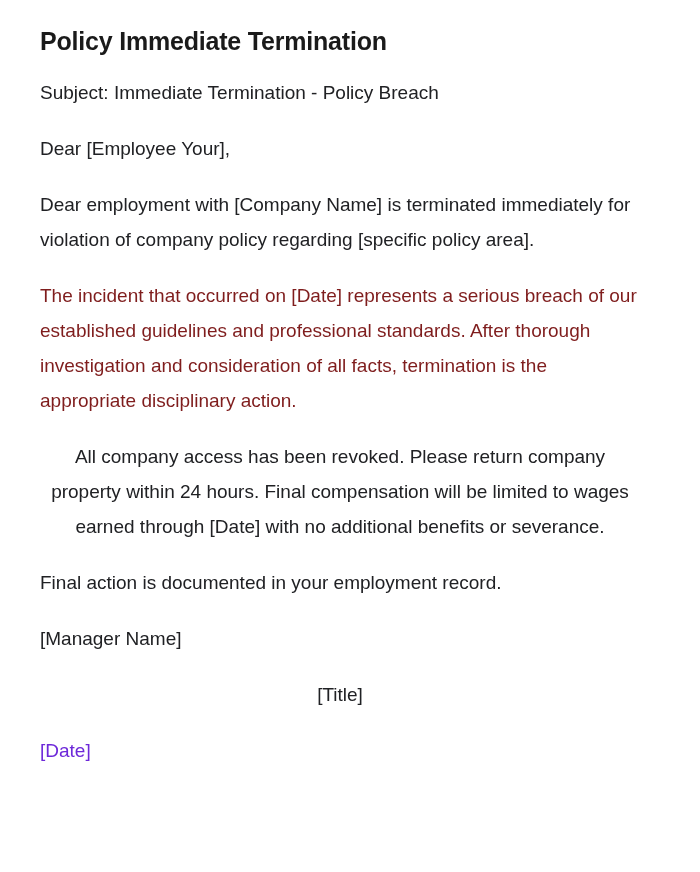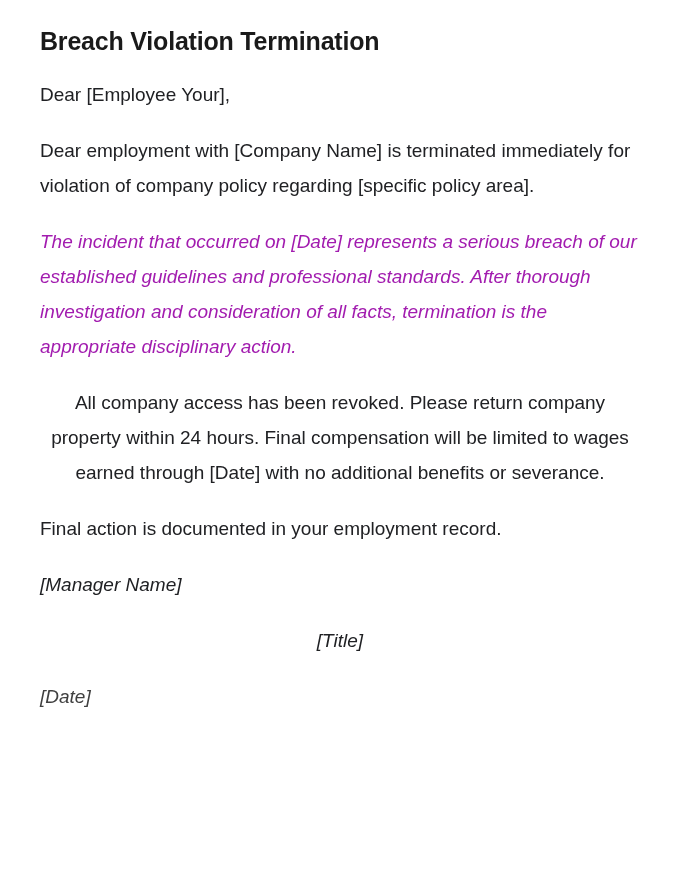--- a/index.html
+++ b/index.html
@@ -51,42 +51,42 @@
   .doc-para.tight-first {
     padding-top: 19px;
   }
   .sig-line {
     font-size: 19px;
     font-weight: normal;
     color: #202124;
     line-height: 35px;
     margin: 0;
     padding-top: 21px;
-    font-style: italic;
   }
 </style>
 </head>
 <body style="background: rgb(255, 255, 255);">
 
 <div class="page" style="background: rgb(255, 255, 255);">
   <article class="doc">
 
-    <h1 class="doc-title" style="color: rgb(26, 26, 26);">Breach Violation Termination</h1>
+    <h1 class="doc-title" style="color: rgb(26, 26, 26);">Policy Immediate Termination</h1>
 
+    <p class="doc-para tight-first" style="color: rgb(32, 33, 36);">Subject: Immediate Termination - Policy Breach</p>
 
     <p class="doc-para" style="color: rgb(32, 33, 36);">Dear [Employee Your],</p>
 
     <p class="doc-para" style="color: rgb(32, 33, 36);">Dear employment with [Company Name] is terminated immediately for violation of company policy regarding [specific policy area].</p>
 
-    <p class="doc-para" style="color: #a21caf; font-style: italic;">The incident that occurred on [Date] represents a serious breach of our established guidelines and professional standards. After thorough investigation and consideration of all facts, termination is the appropriate disciplinary action.</p>
+    <p class="doc-para" style="color: #7f1d1d;">The incident that occurred on [Date] represents a serious breach of our established guidelines and professional standards. After thorough investigation and consideration of all facts, termination is the appropriate disciplinary action.</p>
 
     <p class="doc-para" style="color: rgb(32, 33, 36); text-align: center;">All company access has been revoked. Please return company property within 24 hours. Final compensation will be limited to wages earned through [Date] with no additional benefits or severance.</p>
 
     <p class="doc-para" style="color: rgb(32, 33, 36);">Final action is documented in your employment record.</p>
 
     <p class="sig-line" style="color: rgb(32, 33, 36);">[Manager Name]</p>
 
     <p class="sig-line" style="color: rgb(32, 33, 36); text-align: center;">[Title]</p>
 
-    <p class="sig-line" style="color: #404040;">[Date]</p>
+    <p class="sig-line" style="color: #6d28d9;">[Date]</p>
 
   </article>
 </div>
 
 </body></html>

